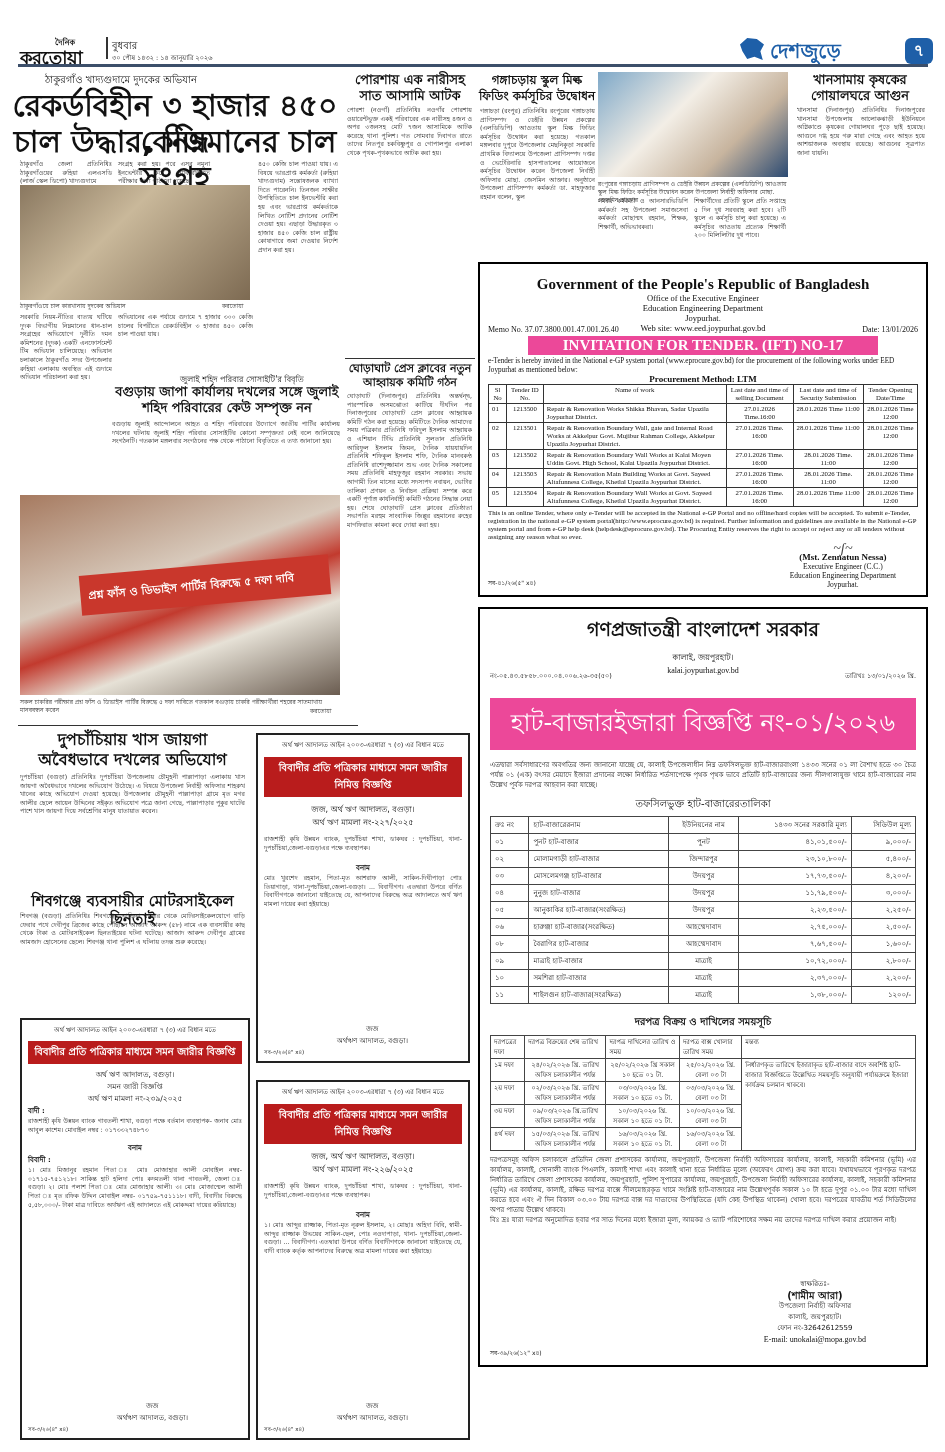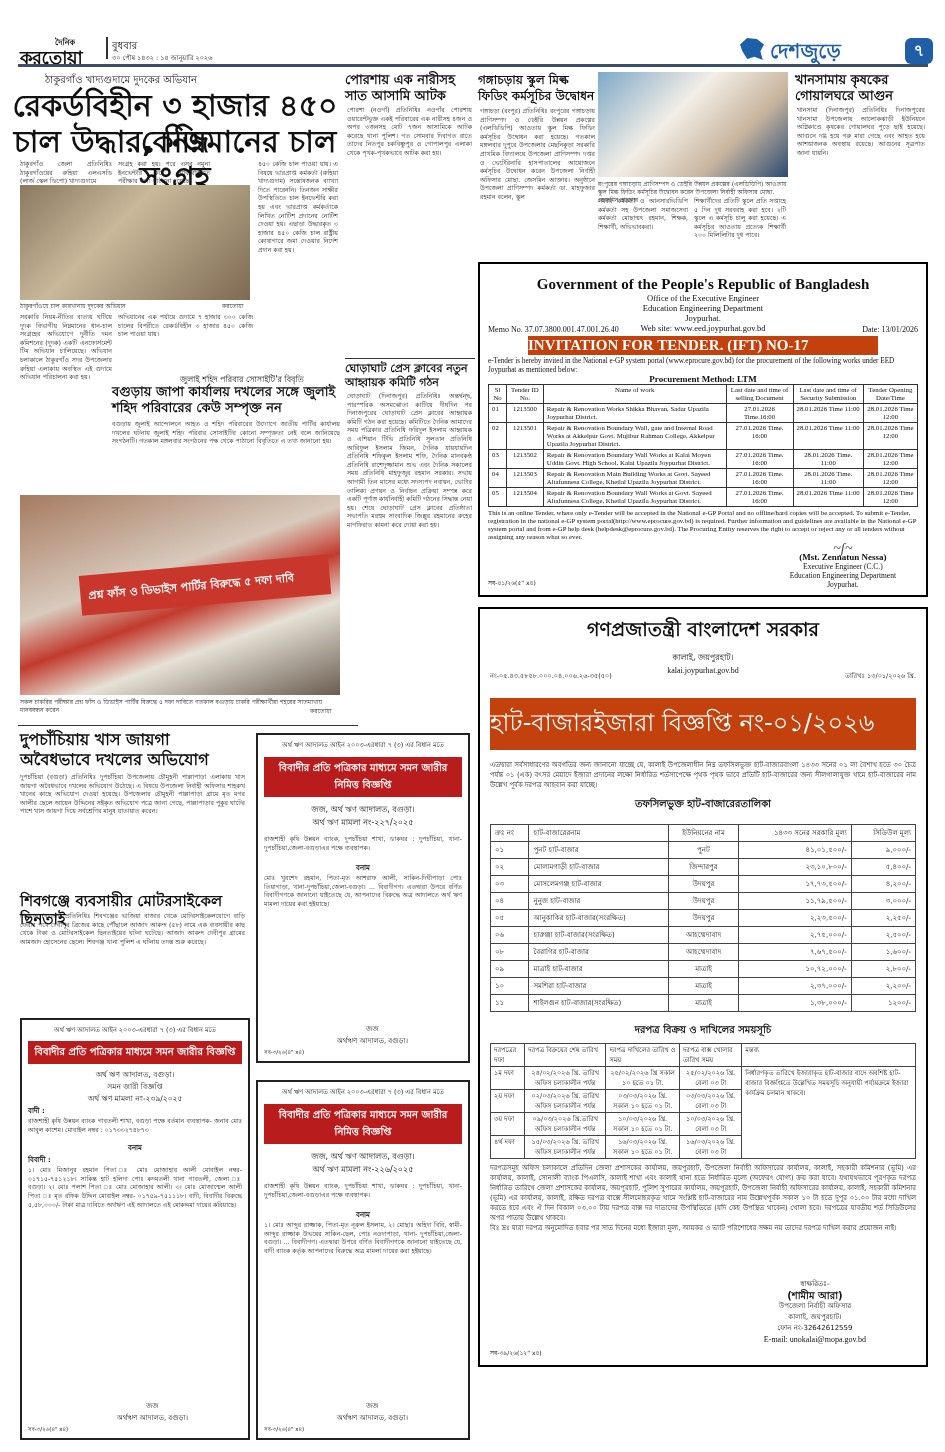--- a/index.html
+++ b/index.html
@@ -10,31 +10,31 @@
   .logo-big { left: 20px; top: 44px; font-size: 18px; font-weight: bold; letter-spacing: -0.5px; }
   .mh-sep { left: 106px; top: 37px; width: 2px; height: 22px; background: #333; }
   .mh-day { left: 112px; top: 38px; font-size: 10px; }
   .mh-date { left: 112px; top: 53px; font-size: 6.5px; }
   .section-name { left: 770px; top: 36px; font-size: 20px; color: #1e5fa8; font-weight: bold; }
   .page-num { left: 905px; top: 38px; width: 28px; height: 26px; background: #1e5fa8; color: #fff; font-size: 16px; font-weight: bold; text-align: center; line-height: 26px; border-radius: 6px; }
   .map-icon { left: 740px; top: 38px; width: 24px; height: 22px; background: #1e5fa8; clip-path: polygon(30% 0,70% 5%,100% 30%,85% 60%,95% 100%,60% 85%,30% 95%,10% 60%,0 30%); }
   .rule { left: 18px; top: 64px; width: 910px; height: 3px; background: #3c4f6a; }
   .kicker { font-size: 10px; }
   .hl-xl { font-size: 30px; line-height: 36px; font-weight: bold; text-align: center; }
-  .hl { font-size: 14px; font-weight: bold; line-height: 17px; }
+  .hl { font-size: 14px; font-weight: bold; text-align: center; line-height: 17px; }
   .body-txt { font-size: 6.2px; line-height: 8.6px; text-align: justify; color: #222; }
   .photo { background: linear-gradient(135deg,#8a7860,#c9b89a 40%,#7d6a52); }
   .photo2 { background: linear-gradient(160deg,#a67a60,#d8cabc 40%,#c23a2e 55%,#e6e1d6 70%,#6a5c50); }
   .photo3 { background: linear-gradient(135deg,#7ea8c8,#f3eee6 40%,#c7b49e 70%,#2b4a72); }
   .caption { font-size: 6px; line-height: 8px; color: #333; }
   .ad-box { border: 2px solid #000; background: #fff; }
   .tender-title { font-family: "Liberation Serif", serif; }
   .t-gov { font-size: 15px; font-weight: bold; text-align: center; }
   .t-line { font-size: 8.5px; text-align: center; line-height: 10px; }
-  .banner { background: #c2410c; color: #fff; text-align: left; font-weight: bold; }
+  .banner { background: #ec4899; color: #fff; text-align: center; font-weight: bold; }
   table { border-collapse: collapse; width: 100%; }
   .tend td, .tend th { border: 1px solid #333; font-family: "Liberation Serif", serif; font-size: 6.8px; line-height: 8px; padding: 1px 3px; vertical-align: top; font-weight: normal; }
   .tend th { text-align: center; }
   .c { text-align: center; }
   .r { text-align: right; }
   .hat td { border: 1px solid #444; font-size: 7px; padding: 2px 4px; height: 17px; }
   .sched td { border: 1px solid #444; font-size: 6.5px; padding: 1px 3px; line-height: 10px; vertical-align: top; }
   .court-box { border: 2px solid #222; background: #fff; }
   .court-banner { background: #b91c1c; color: #fff; font-size: 10px; font-weight: bold; text-align: center; padding: 3px 2px; }
   .hrule { background: #333; height: 1px; }
@@ -174,21 +174,21 @@
 <div class="abs ad-box" style="left:478px;top:607px;width:450px;height:760px;padding:6px 10px;">
   <div style="text-align:center;font-size:19px;font-weight:bold;">গণপ্রজাতন্ত্রী বাংলাদেশ সরকার</div>
   <div style="text-align:center;font-size:8px;margin-top:4px;">কালাই, জয়পুরহাট।</div>
   <div style="text-align:center;font-size:8px;font-family:'Liberation Serif',serif;margin-top:2px;">kalai.joypurhat.gov.bd</div>
   <div style="display:flex;justify-content:space-between;font-size:6.5px;margin-top:-4px;">
     <span>নং-০৫.৪৩.৫৮৫৮.০০০.০৪.০০৬.২৬-৩৫(৫০)</span>
     <span>তারিখঃ ১৩/০১/২০২৬ খ্রি.</span>
   </div>
   <div class="banner" style="margin:16px 0 10px;font-size:24px;padding:6px 0;font-weight:normal;">হাট-বাজারইজারা বিজ্ঞপ্তি নং-০১/২০২৬</div>
   <div class="body-txt" style="font-size:6.8px;line-height:10px;">এতদ্বারা সর্বসাধারণের অবগতির জন্য জানানো যাচ্ছে যে, কালাই উপজেলাধীন নিম্ন তফসিলভুক্ত হাট-বাজারবাংলা ১৪৩৩ সনের ০১ লা বৈশাখ হতে ৩০ চৈত্র পর্যন্ত ০১ (এক) বৎসর মেয়াদে ইজারা প্রদানের লক্ষ্যে নির্ধারিত শর্তসাপেক্ষে পৃথক পৃথক ভাবে প্রতিটি হাট-বাজারের জন্য সীলগালাযুক্ত খামে হাট-বাজারের নাম উল্লেখ পূর্বক দরপত্র আহবান করা যাচ্ছে।</div>
-  <div style="text-align:center;font-size:10px;font-weight:bold;margin:6px 0 11px;">তফসিলভুক্ত হাট-বাজারেরতালিকা</div>
+  <div style="text-align:center;font-size:10px;font-weight:normal;margin:6px 0 3px;">তফসিলভুক্ত হাট-বাজারেরতালিকা</div>
   <table class="hat">
     <thead>
         <tr id="hat-head">
           <td>ক্রঃ নং</td>
           <td>হাট-বাজারেরনাম</td>
           <td class="c">ইউনিয়নের নাম</td>
           <td class="r">১৪৩৩ সনের সরকারি মূল্য</td>
           <td class="r">সিডিউল মূল্য</td>
         </tr>
       </thead>

